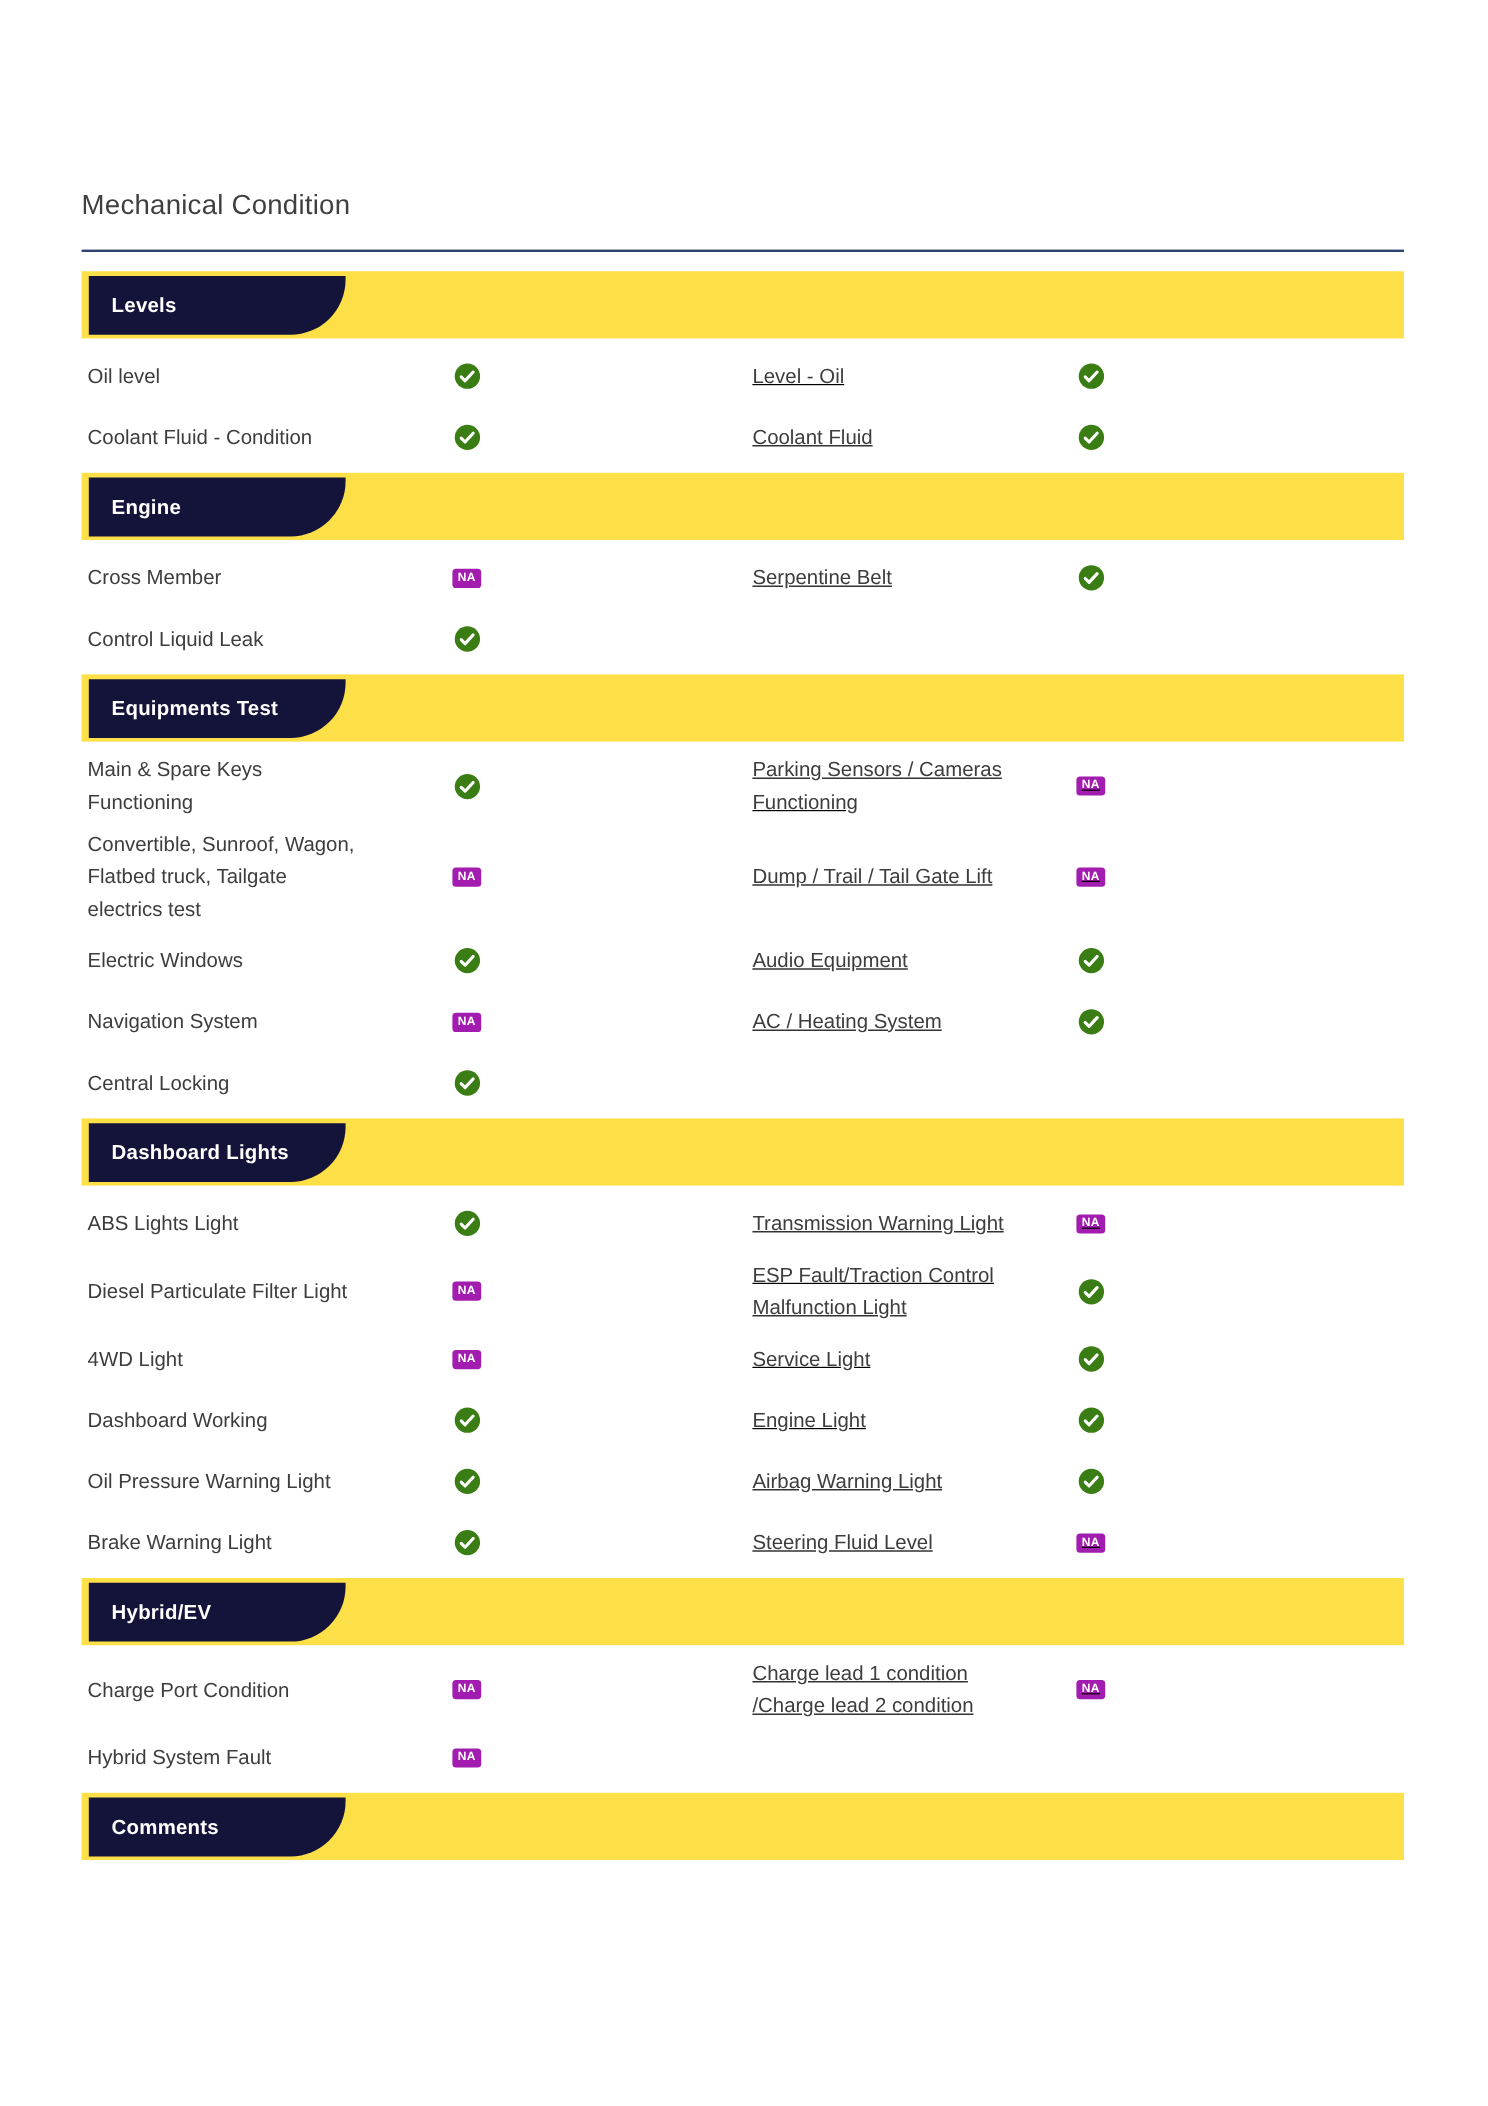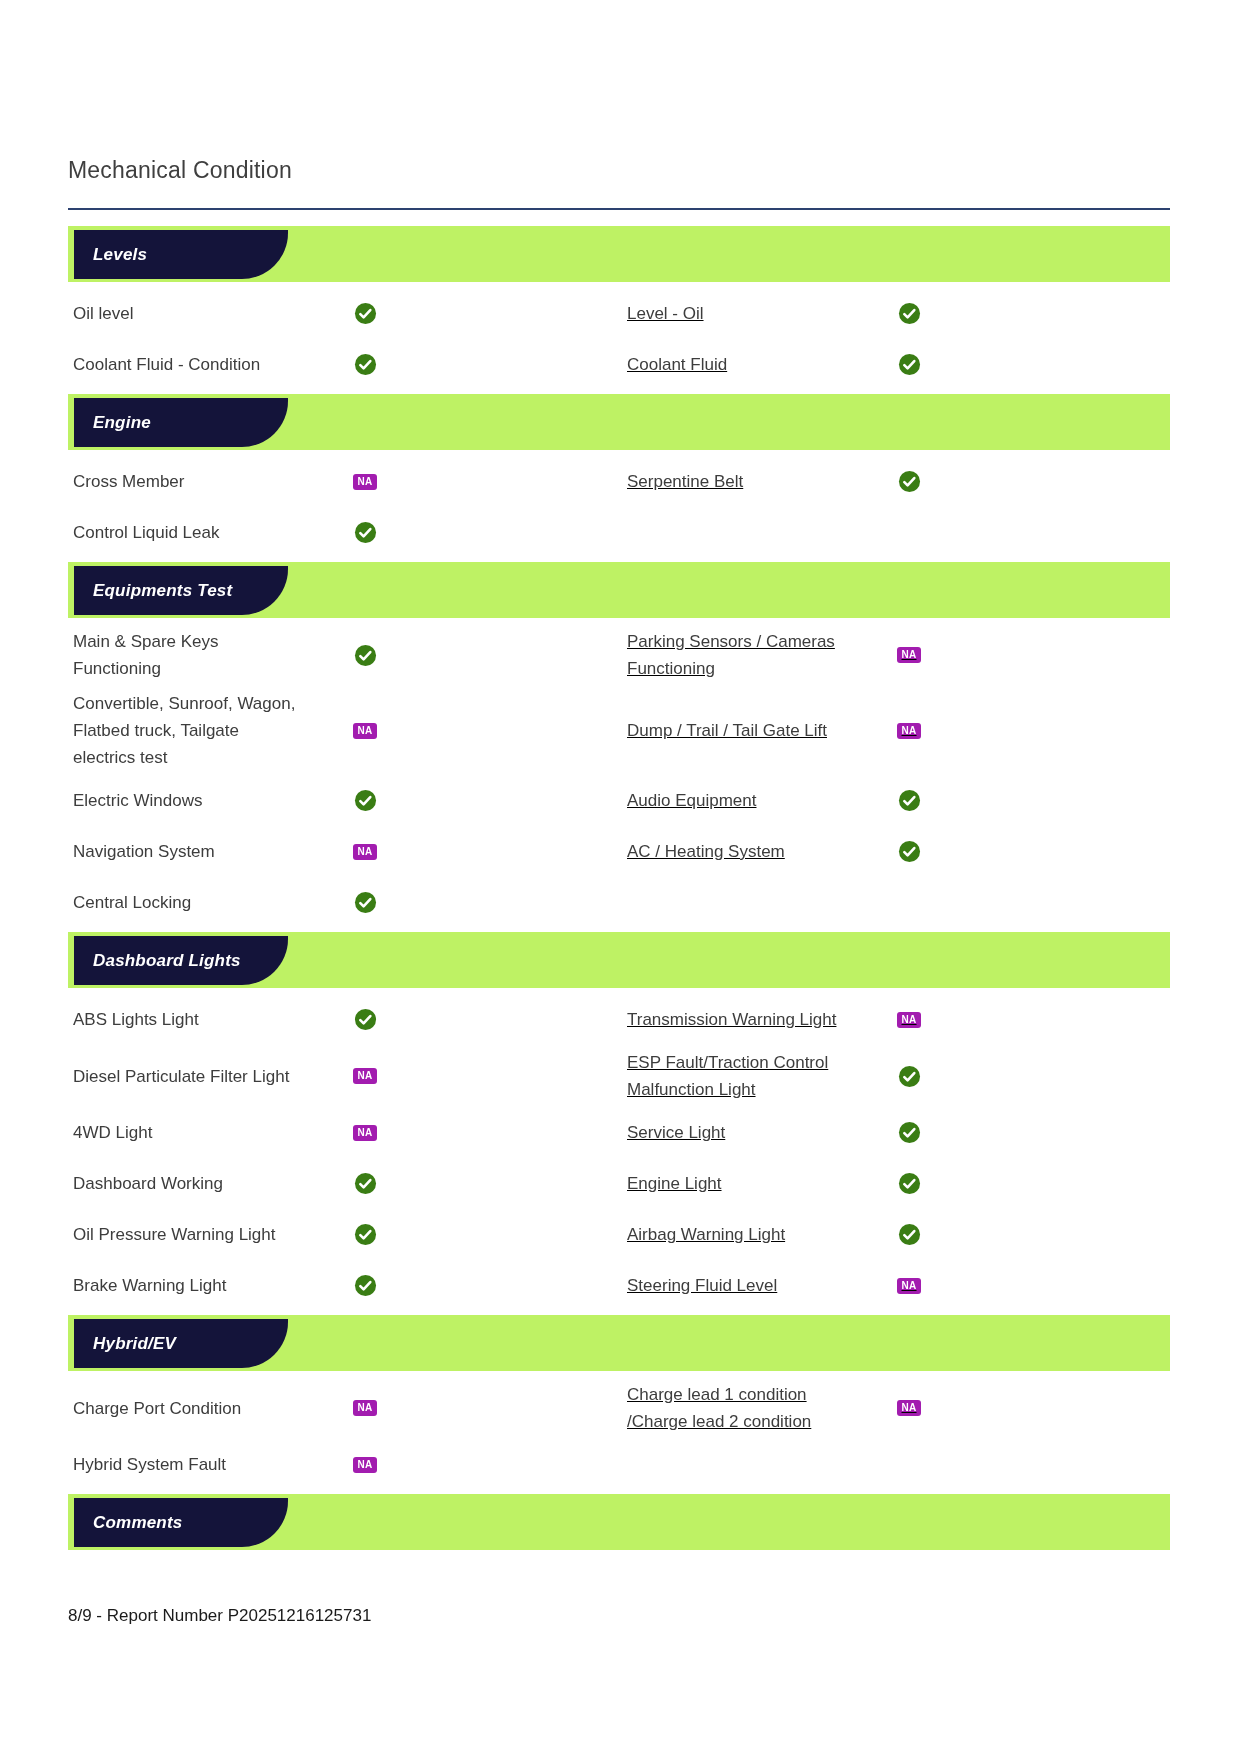--- a/index.html
+++ b/index.html
@@ -8,30 +8,30 @@
     font-family:"Liberation Sans",sans-serif;
     -webkit-font-smoothing:antialiased;
   }
   .page{box-sizing:border-box;height:100%;padding:157px 70px 0 68px;}
   .header{border-bottom:2px solid #2d4270;padding-bottom:24px;}
   .header h1{
     margin:0;font-size:23px;line-height:27px;font-weight:400;
     color:#3f3f3f;letter-spacing:0.2px;
   }
   .section:first-of-type .band{margin-top:16px;}
-  .band{height:56px;background:#bef264;margin:4px 0 6px;position:relative;font-style:italic;}
+  .band{height:56px;background:#fde047;margin:4px 0 6px;position:relative;}
   .badge{
     position:absolute;top:4px;left:6px;width:214px;height:49px;
     background:#14143a;border-radius:0 0 46px 0;
     display:flex;align-items:center;padding-left:19px;box-sizing:border-box;
   }
   .badge span{color:#ffffff;font-size:17px;font-weight:700;letter-spacing:0.2px;}
   .row{display:flex;min-height:51px;padding:4px 0;box-sizing:border-box;}
   .cell{display:flex;align-items:center;width:50%;box-sizing:border-box;}
-  .cell-left{padding-left:5px;}
+  .cell-left{padding-left:5px;gap:24px;}
   .cell-right{padding-left:8px;text-decoration:underline;}
   .label{
     width:275px;padding-right:10px;box-sizing:border-box;
     font-size:17px;line-height:27px;color:#3d3d3d;white-space:pre-line;
   }
   .cell-right .label{width:265px;}
   .icon-box{width:34px;display:flex;justify-content:center;align-items:center;}
   .check-icon{display:block;}
   .na-badge{
     display:inline-block;background:#a21caf;color:#ffffff;
@@ -373,14 +373,13 @@
       </div>
       <div class="section">
         <div class="band">
           <div class="badge">
             <span>Comments</span>
           </div>
         </div>
       </div>
     </div>
 
-  <div class="footer">8/9 - Report Number P20251216125731</div>
 </div>
 
 </body></html>

